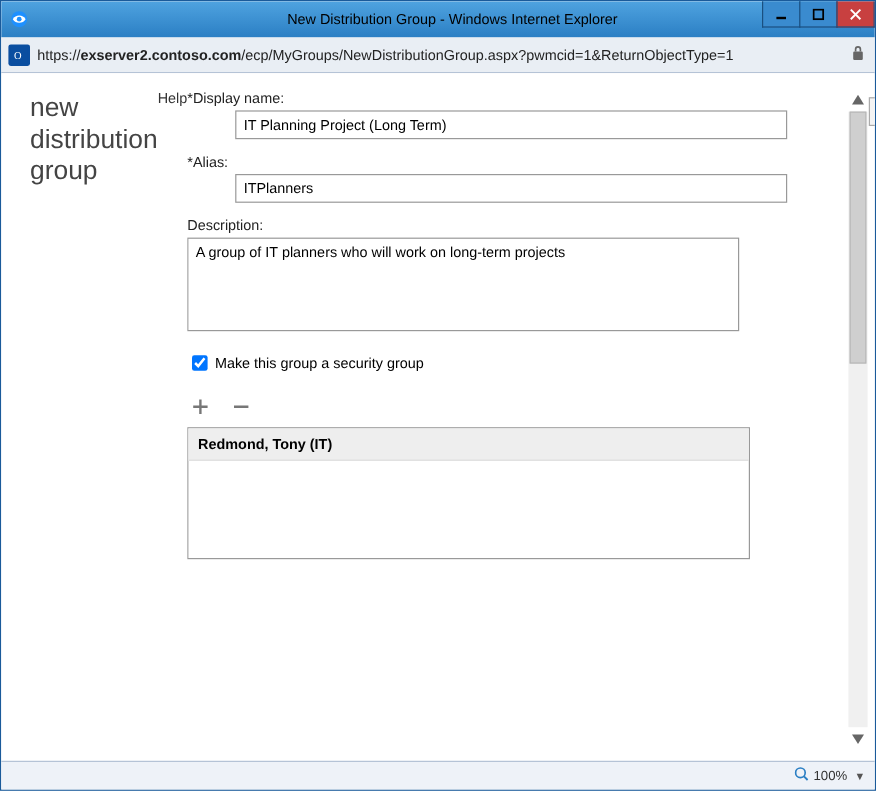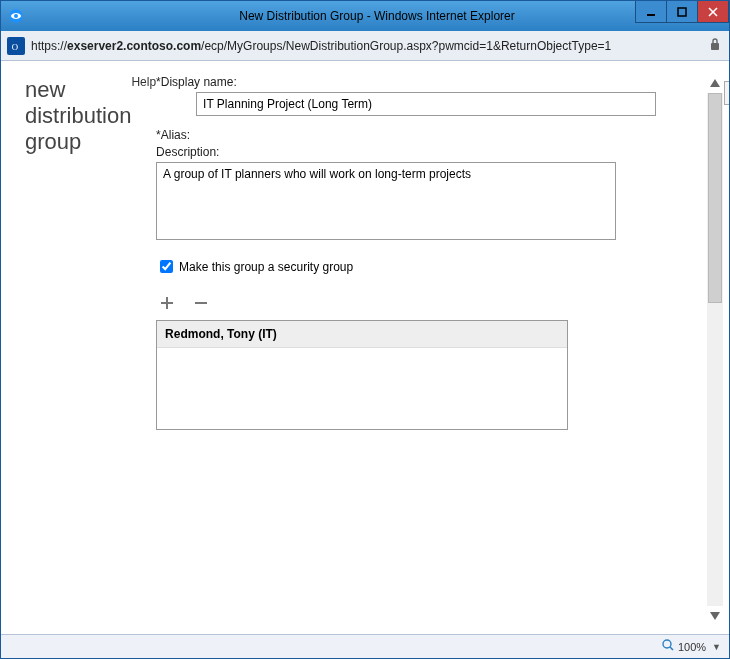--- a/index.html
+++ b/index.html
@@ -205,21 +205,21 @@
   }
   .tool-btn {
     width: 18px; height: 18px;
     color: #666;
     font-size: 20px;
     line-height: 14px;
     cursor: pointer;
     display: flex; align-items: center; justify-content: center;
   }
   .owners-list {
-    width: 412px;
+    width: 469px;
     height: 110px;
     border: 1px solid #999;
     background: #fff;
   }
   .owners-list .row {
     padding: 6px 8px;
     font-size: 12px;
     font-weight: 600;
     background: #eee;
     border-bottom: 1px solid #ddd;
@@ -324,20 +324,21 @@
       <div class="help-link">Help</div>
     </div>
 
     <div class="form-scroll-wrap">
       <div class="form-area">
 
         <div class="field-label">*Display name:</div>
         <input class="text-input" type="text" value="IT Planning Project (Long Term)" style="">
 
         <div class="field-label">*Alias:</div>
+        <input class="text-input" type="text" value="ITPlanners" style="">
 
         <div class="field-label">Description:</div>
         <textarea class="textarea-input" style="">A group of IT planners who will work on long-term projects</textarea>
 
         <label class="checkbox-row">
           <input type="checkbox" checked="" style="">
           <span>Make this group a security group</span>
         </label>
 
         <div class="owners-toolbar">

